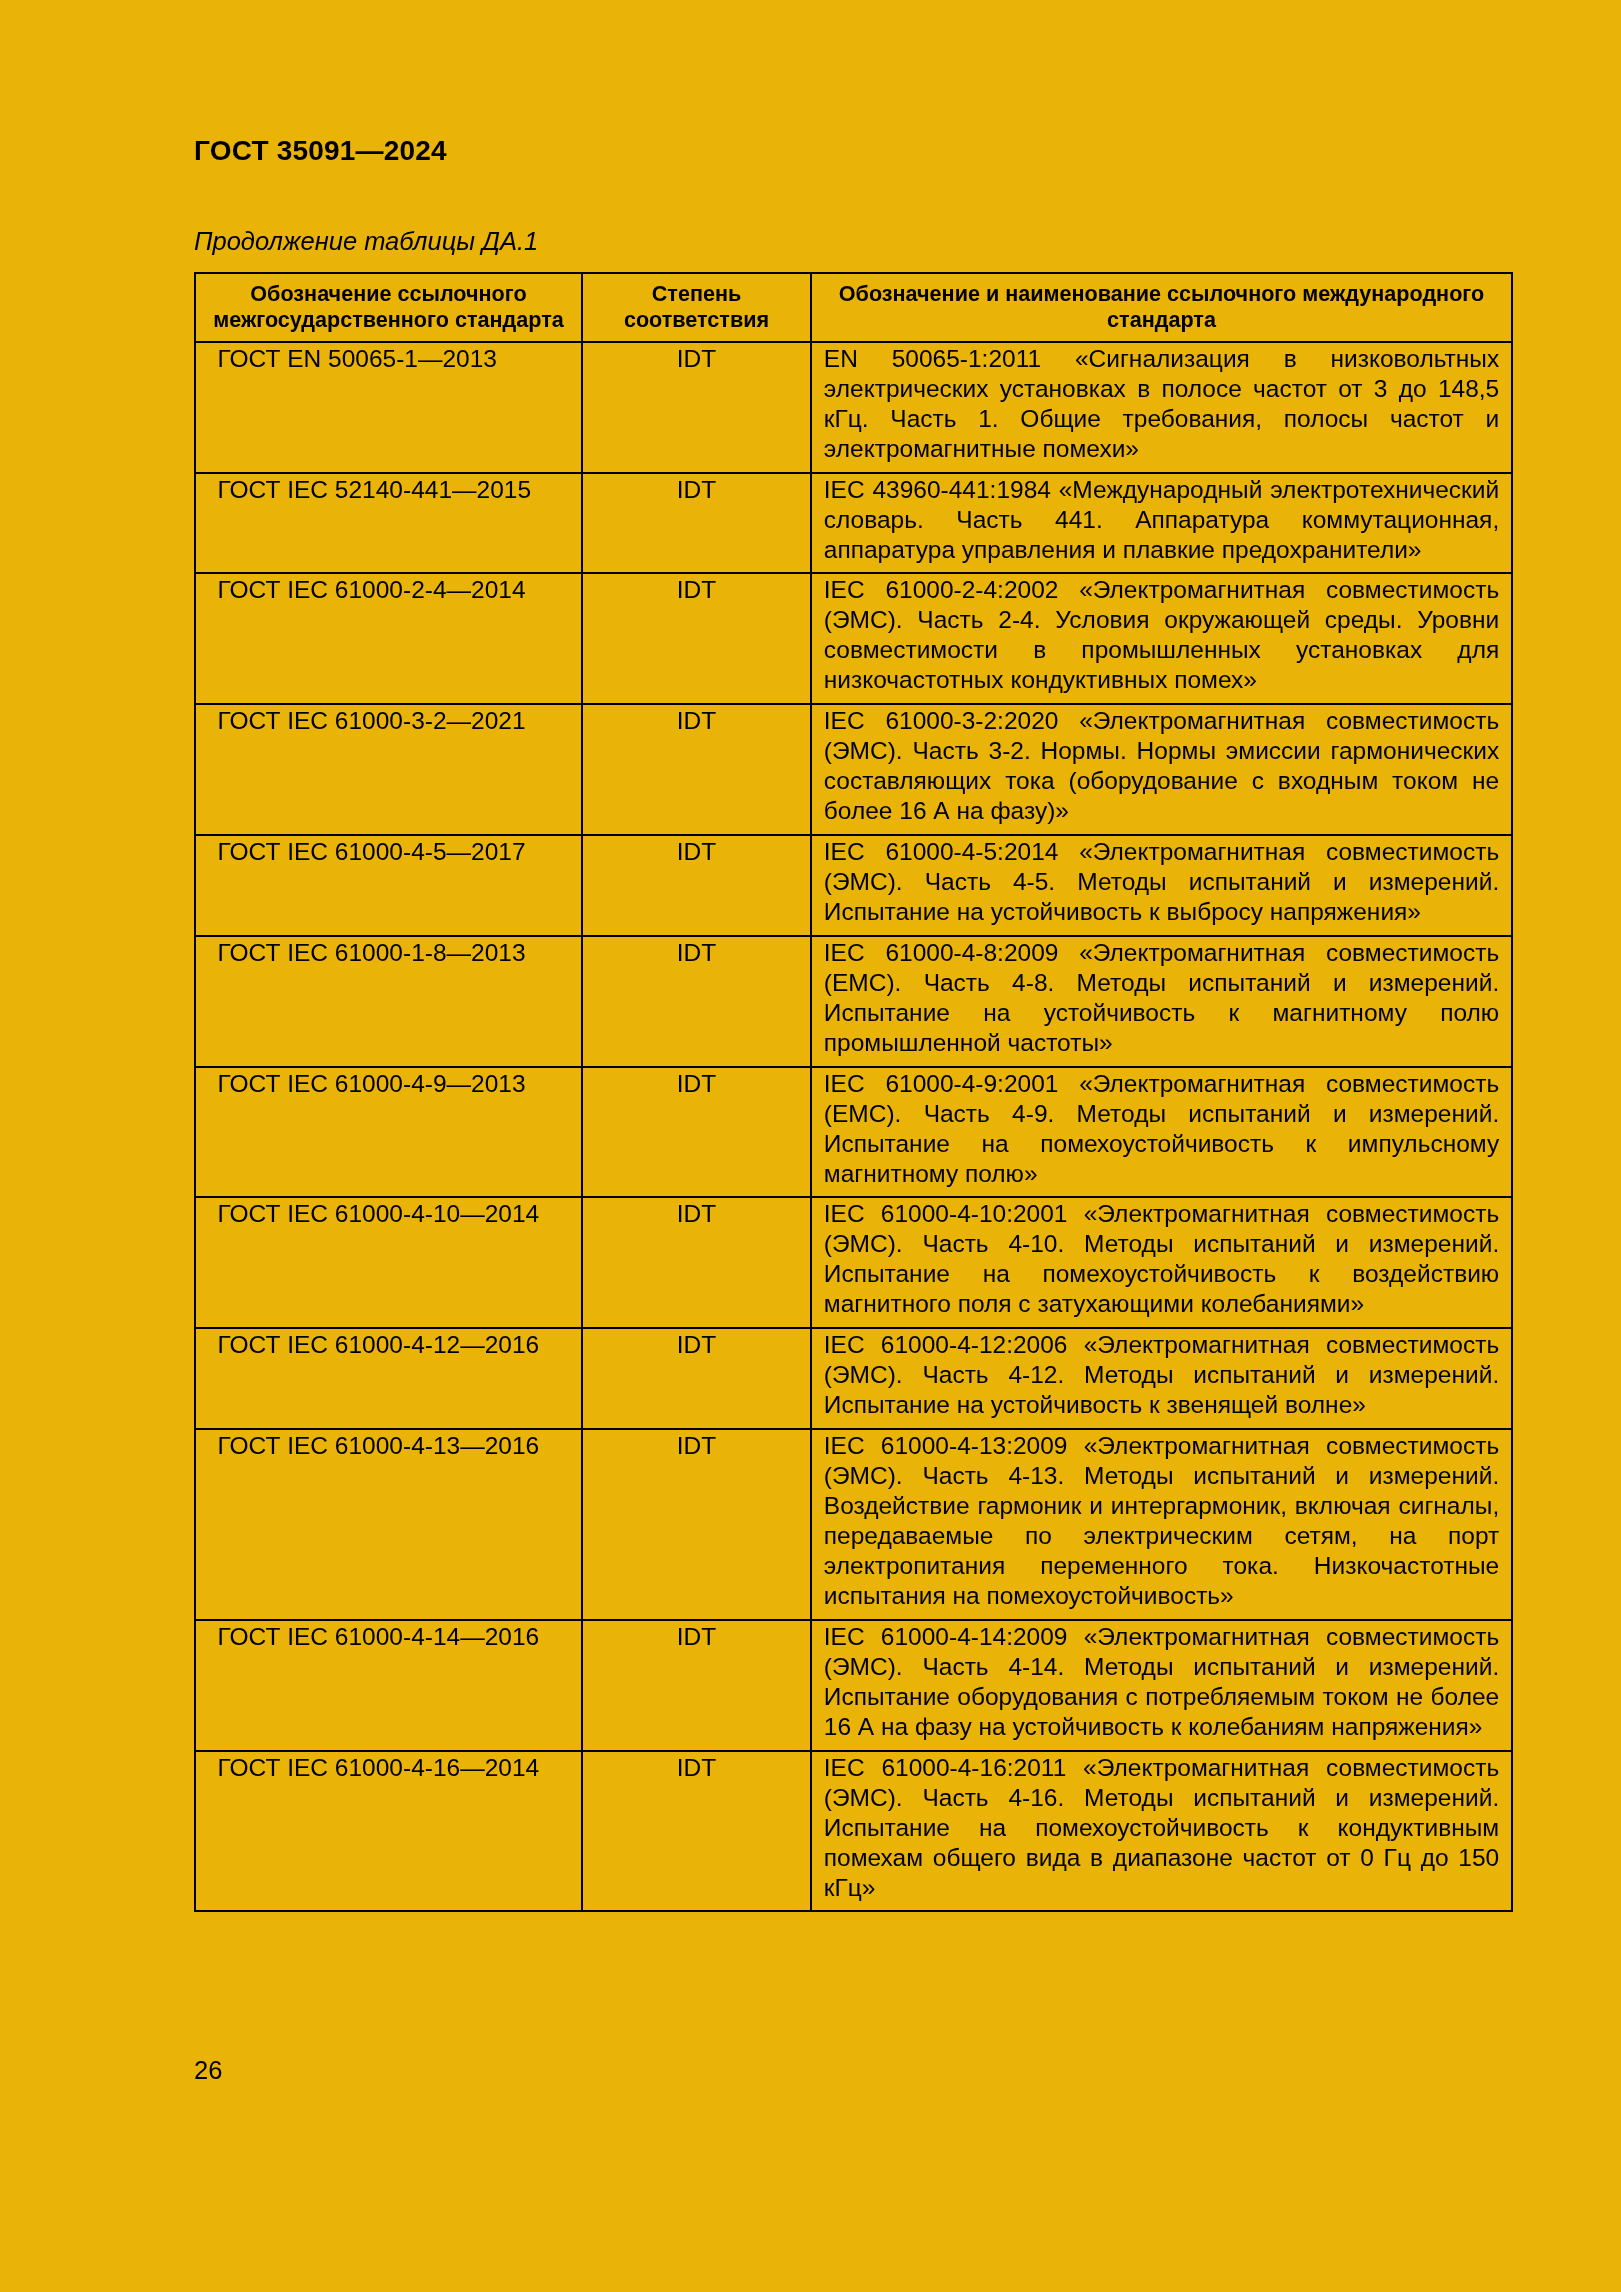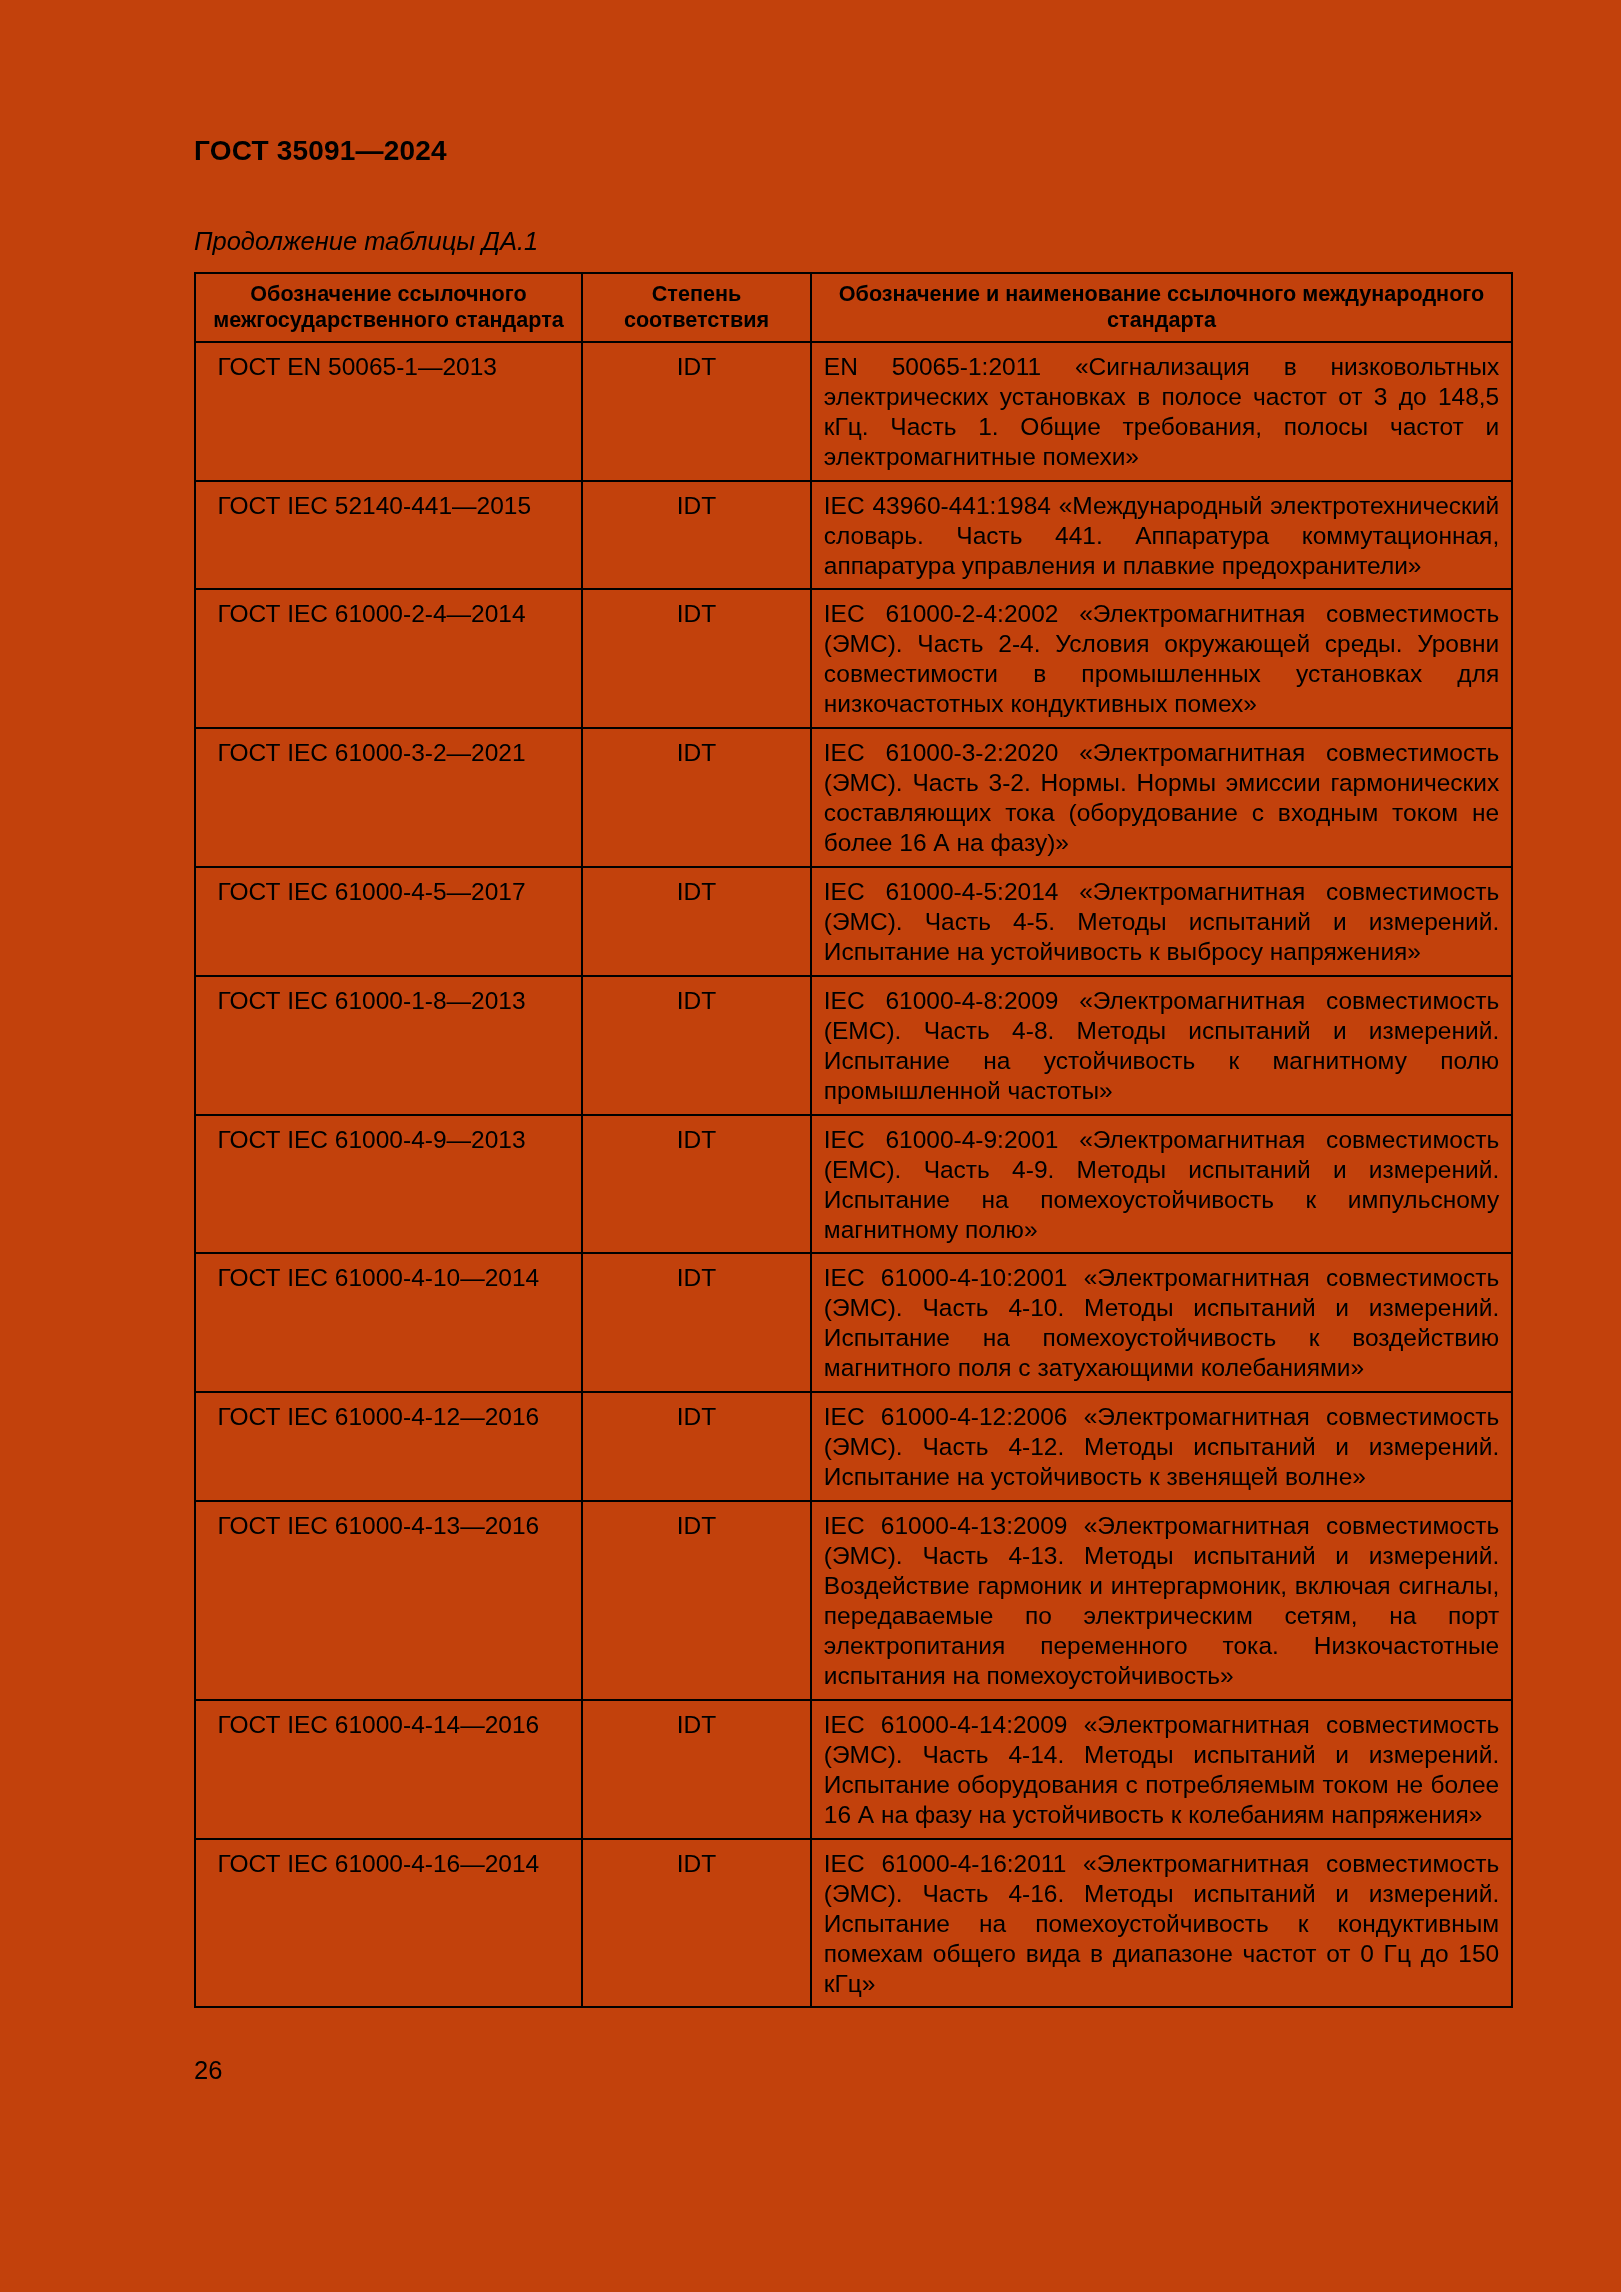--- a/index.html
+++ b/index.html
@@ -4,21 +4,21 @@
 <style>
   html, body {
     margin: 0;
     padding: 0;
     background: #ffffff;
   }
   .page {
     position: relative;
     width: 1621px;
     height: 2293px;
-    background: #c2410c;
+    background: #eab308;
     font-family: "Liberation Sans", sans-serif;
     color: #000000;
   }
   .doc-number {
     position: absolute;
     left: 194px;
     top: 135px;
     font-size: 28px;
     font-weight: bold;
     letter-spacing: 0.2px;
@@ -48,21 +48,21 @@
     font-size: 21.6px;
     font-weight: bold;
     line-height: 26.5px;
     text-align: center;
     vertical-align: middle;
     padding: 6.9px 9.8px;
   }
   table.std-table td {
     vertical-align: top;
     font-size: 24.5px;
-    padding-top: 9px;
+    padding-top: 1px;
     padding-bottom: 7.8px;
   }
   td.c1 {
     padding-left: 21.6px;
     padding-right: 13.7px;
     line-height: 30px;
   }
   td.c2 {
     text-align: center;
     line-height: 30px;

